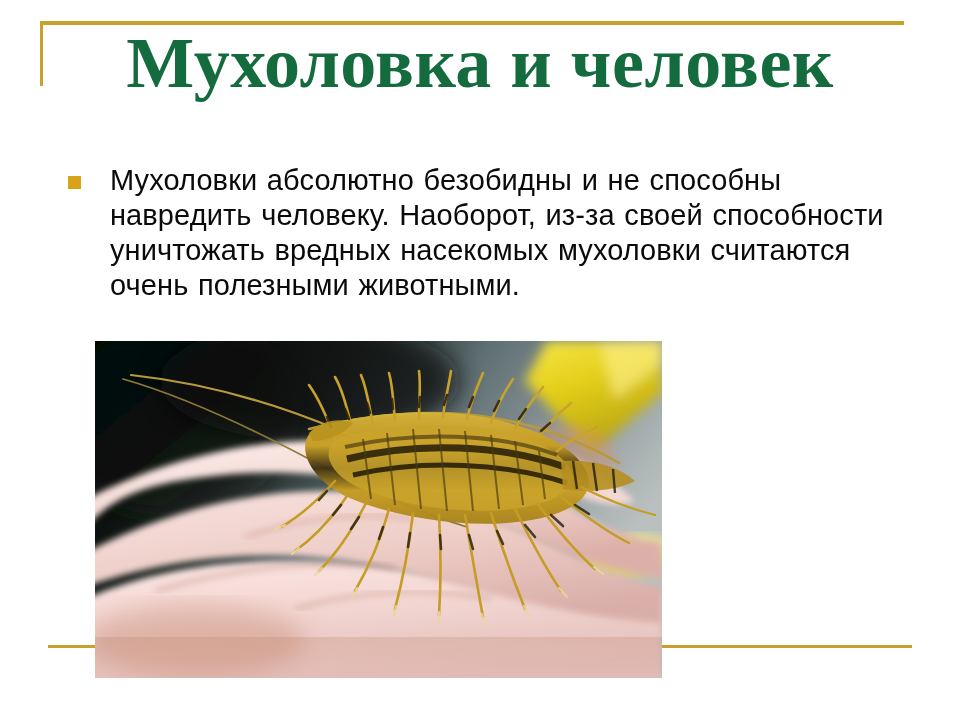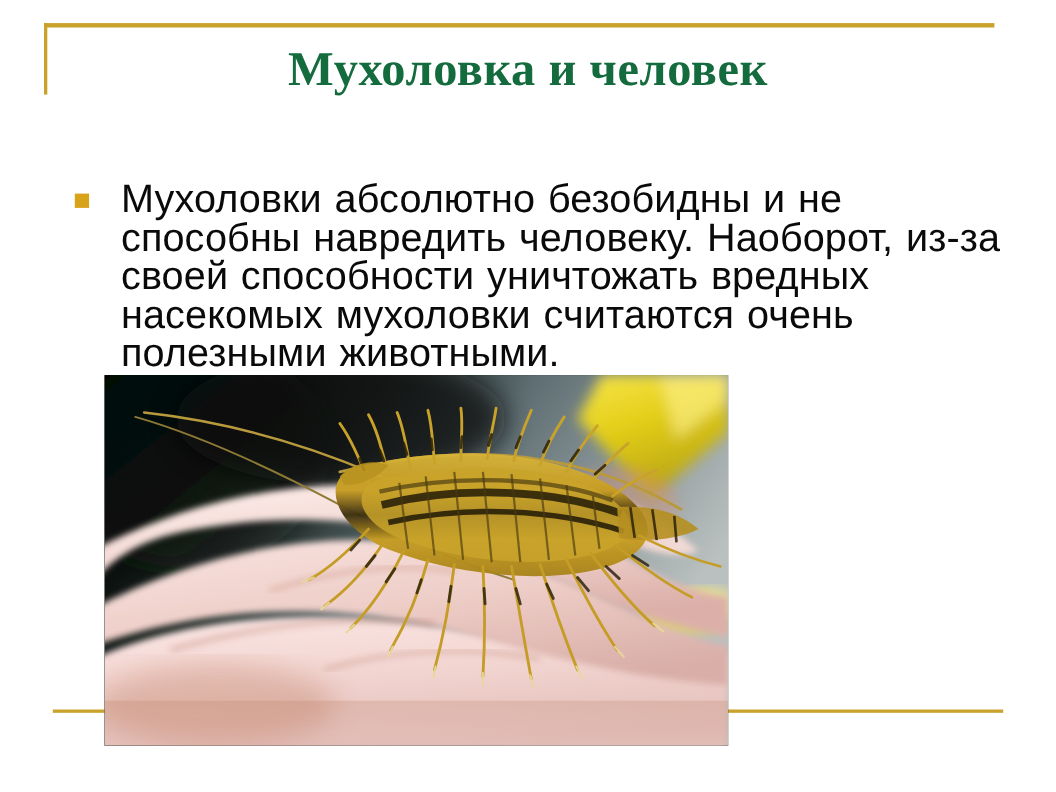--- a/index.html
+++ b/index.html
@@ -47,21 +47,21 @@
 
   
   .title {
     position: absolute;
     left: 0px;
     top: 31px;
     width: 960px;
     text-align: center;
     font-family: "Liberation Serif", "DejaVu Serif", serif;
     font-weight: bold;
-    font-size: 44px;
+    font-size: 72px;
     line-height: 64px;
     letter-spacing: 0.5px;
     color: #146b3d;
     white-space: nowrap;
   }
 
   
   .body-block {
     position: absolute;
     left: 68px;
@@ -76,21 +76,21 @@
     flex: 0 0 auto;
     width: 13px;
     height: 13px;
     background: #d9a319;
     margin-top: 13px;
     margin-right: 29px;
   }
   .bullet-text {
     flex: 1 1 auto;
     font-family: "Liberation Sans", sans-serif;
-    font-size: 36px;
+    font-size: 29px;
     line-height: 35px;
     color: #0a0a0a;
     letter-spacing: 0.1px;
     word-spacing: 1.5px;
   }
 
   
   .photo-frame {
     position: absolute;
     left: 95px;

